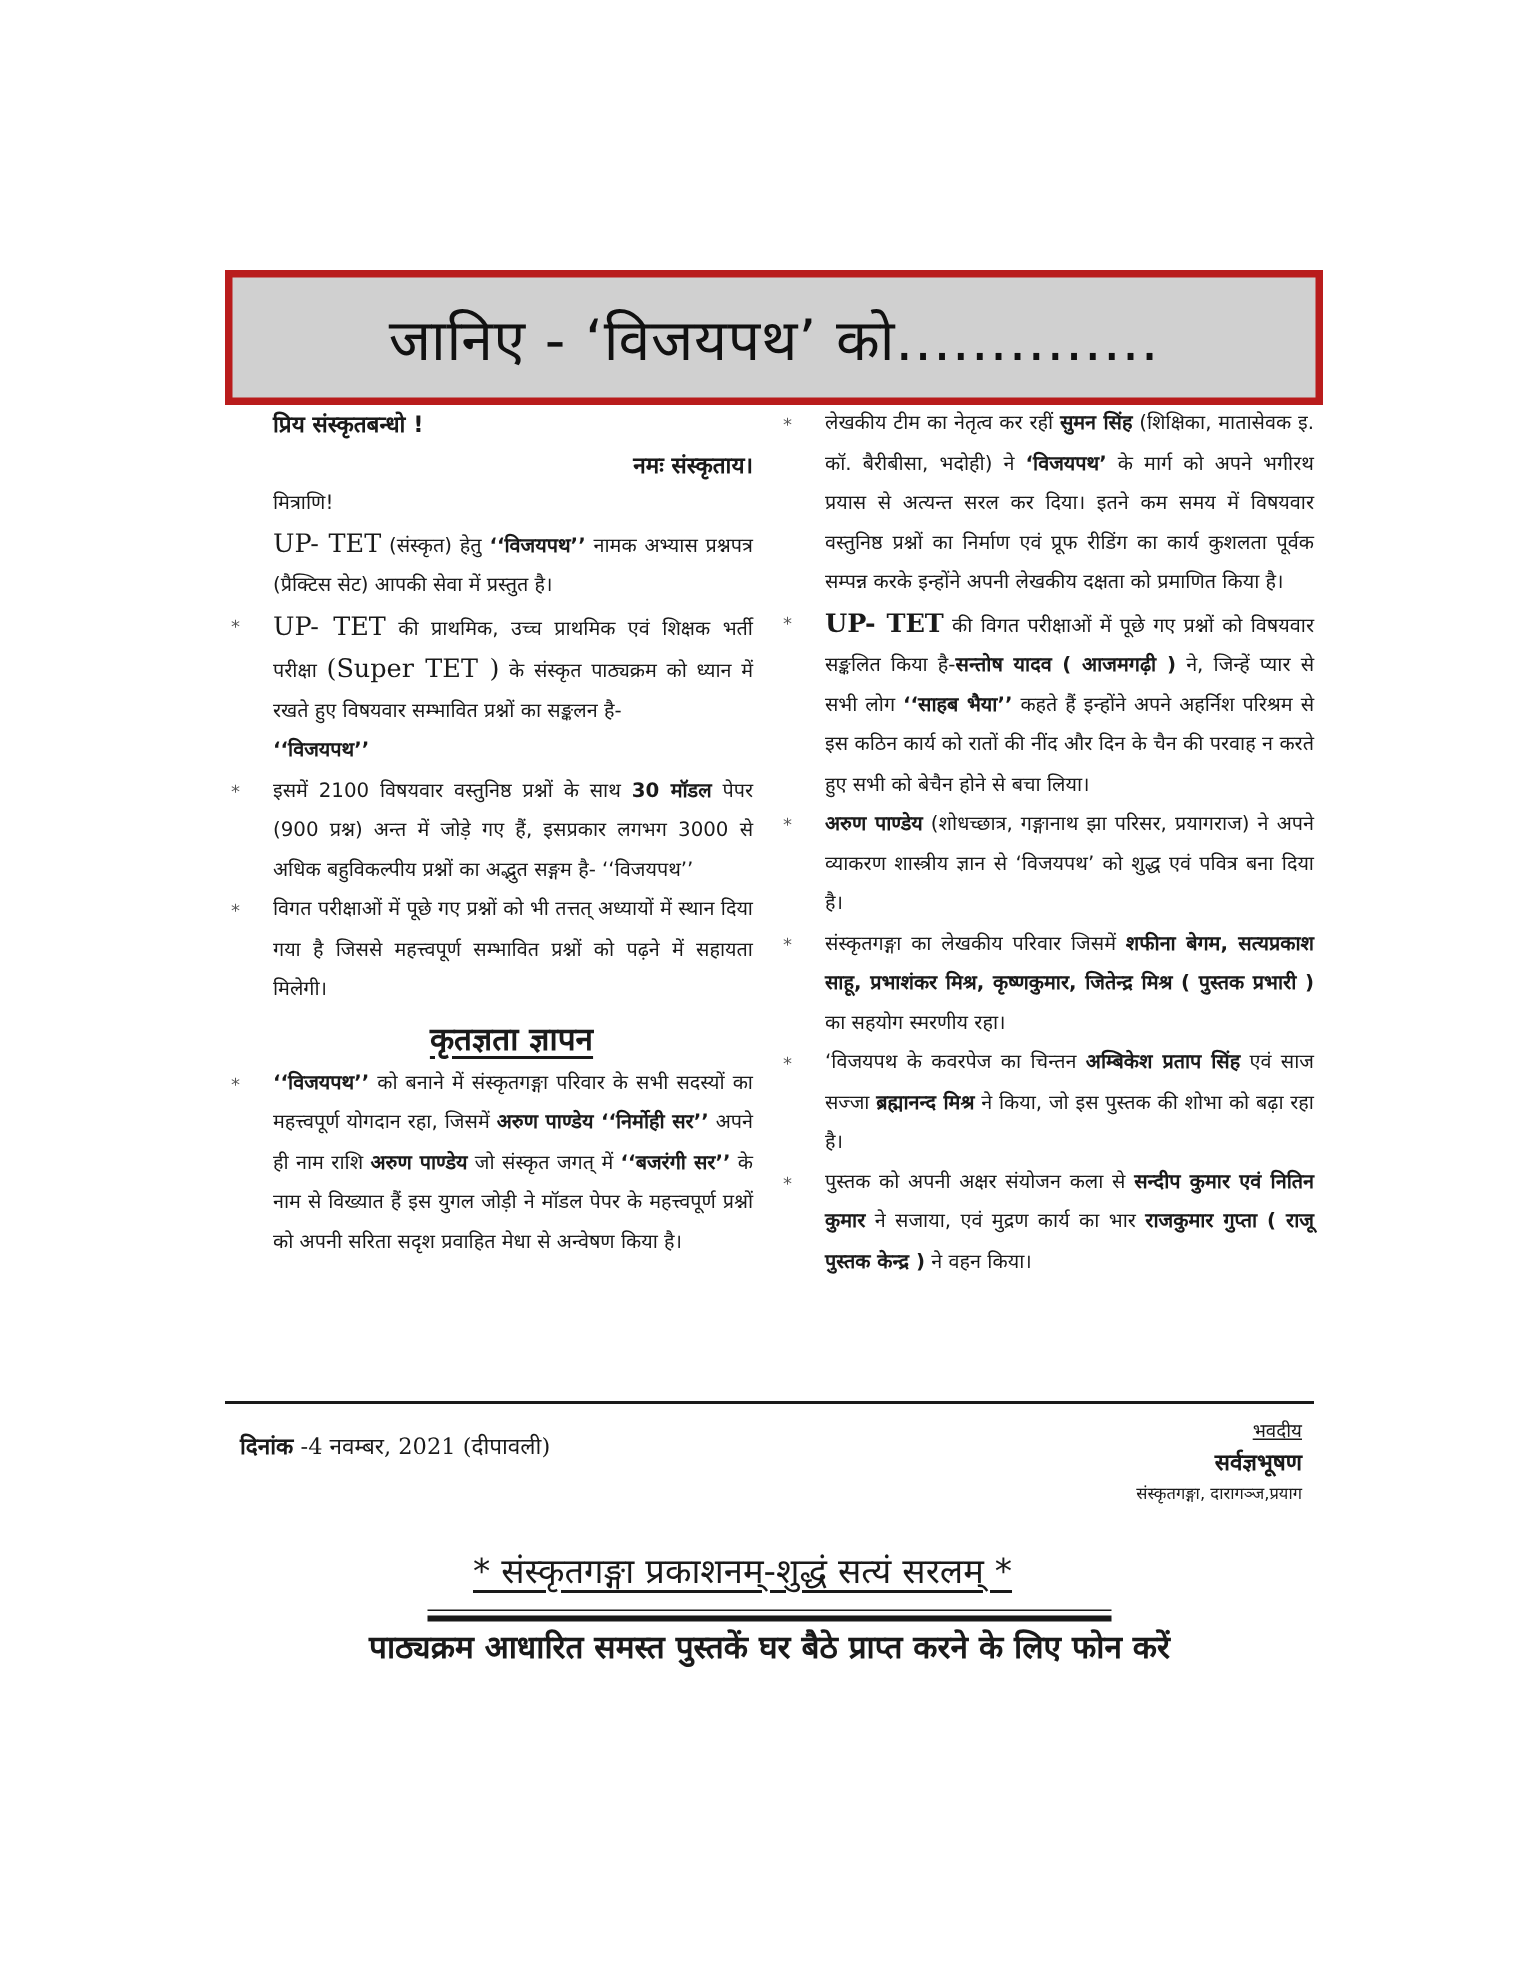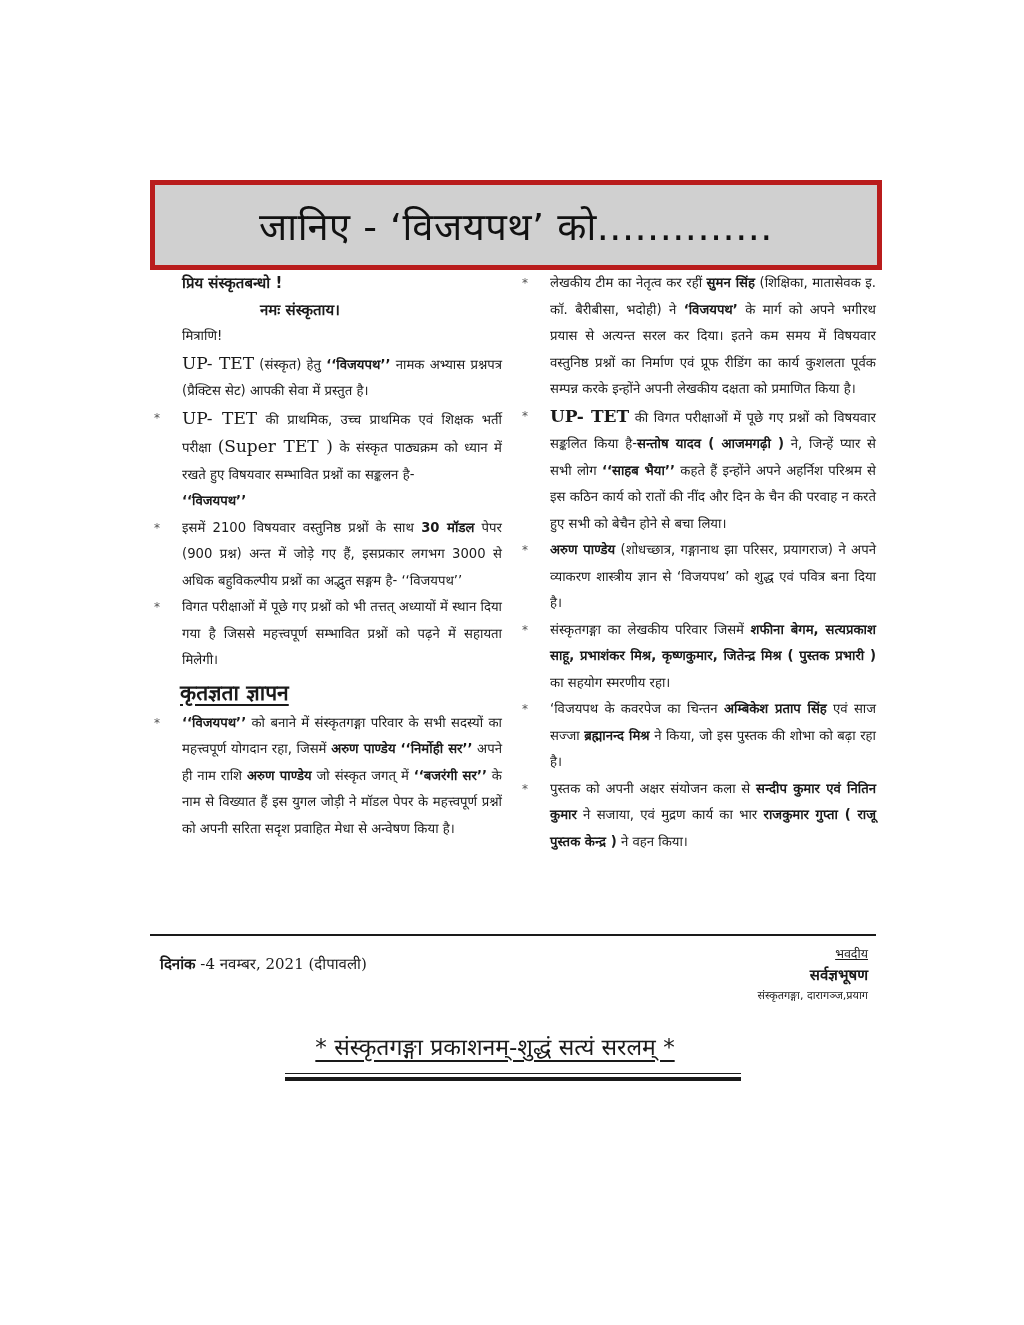--- a/index.html
+++ b/index.html
@@ -32,25 +32,25 @@
   .para.nobullet { padding-left: 32px; }
   .bullet {
     position: absolute; left: 0; top: 0; width: 14px;
     font-size: 12px; color: #555; text-align: center;
   }
   .b { font-weight: bold; }
   .latin { font-family: "DejaVu Serif", "Liberation Serif", serif; font-size: 17px; }
   .latin-b { font-family: "DejaVu Serif", "Liberation Serif", serif; font-size: 17px; font-weight: bold; }
 
   .greet1 { font-weight: bold; font-size: 15px; padding-left: 32px; }
-  .greet2 { font-weight: bold; font-size: 15px; text-align: left; padding-left: 110px; }
+  .greet2 { font-weight: bold; font-size: 15px; text-align: right; padding-left: 110px; }
   .greet3 { padding-left: 32px; }
 
   .section-head {
-    text-align: left; font-weight: bold; font-size: 21px;
+    text-align: center; font-weight: bold; font-size: 21px;
     text-decoration: underline; text-underline-offset: 4px;
     line-height: 34px; margin: 2px 0 0 0; padding-left: 30px;
   }
 
   .rule-main { position: absolute; left: 150px; top: 934px; width: 726px; height: 2px; background: #1a1a1a; }
 
   .date-line {
     position: absolute; left: 160px; top: 953px;
     font-family: "DejaVu Serif", "Liberation Serif", serif; font-size: 15px;
   }
@@ -163,13 +163,14 @@
   <div class="sign">
     <div class="sign-1">भवदीय</div>
     <div class="sign-2">सर्वज्ञभूषण</div>
     <div class="sign-3">संस्कृतगङ्गा,  दारागञ्ज,प्रयाग</div>
   </div>
 
   <div class="motto">* संस्कृतगङ्गा प्रकाशनम्-शुद्धं सत्यं सरलम् *</div>
   <div class="rule-thin"></div>
   <div class="rule-thick"></div>
 
+  <div class="cta">पाठ्यक्रम आधारित समस्त पुस्तकें घर बैठे प्राप्त करने के लिए फोन करें</div>
 </div>
 
 </body></html>

